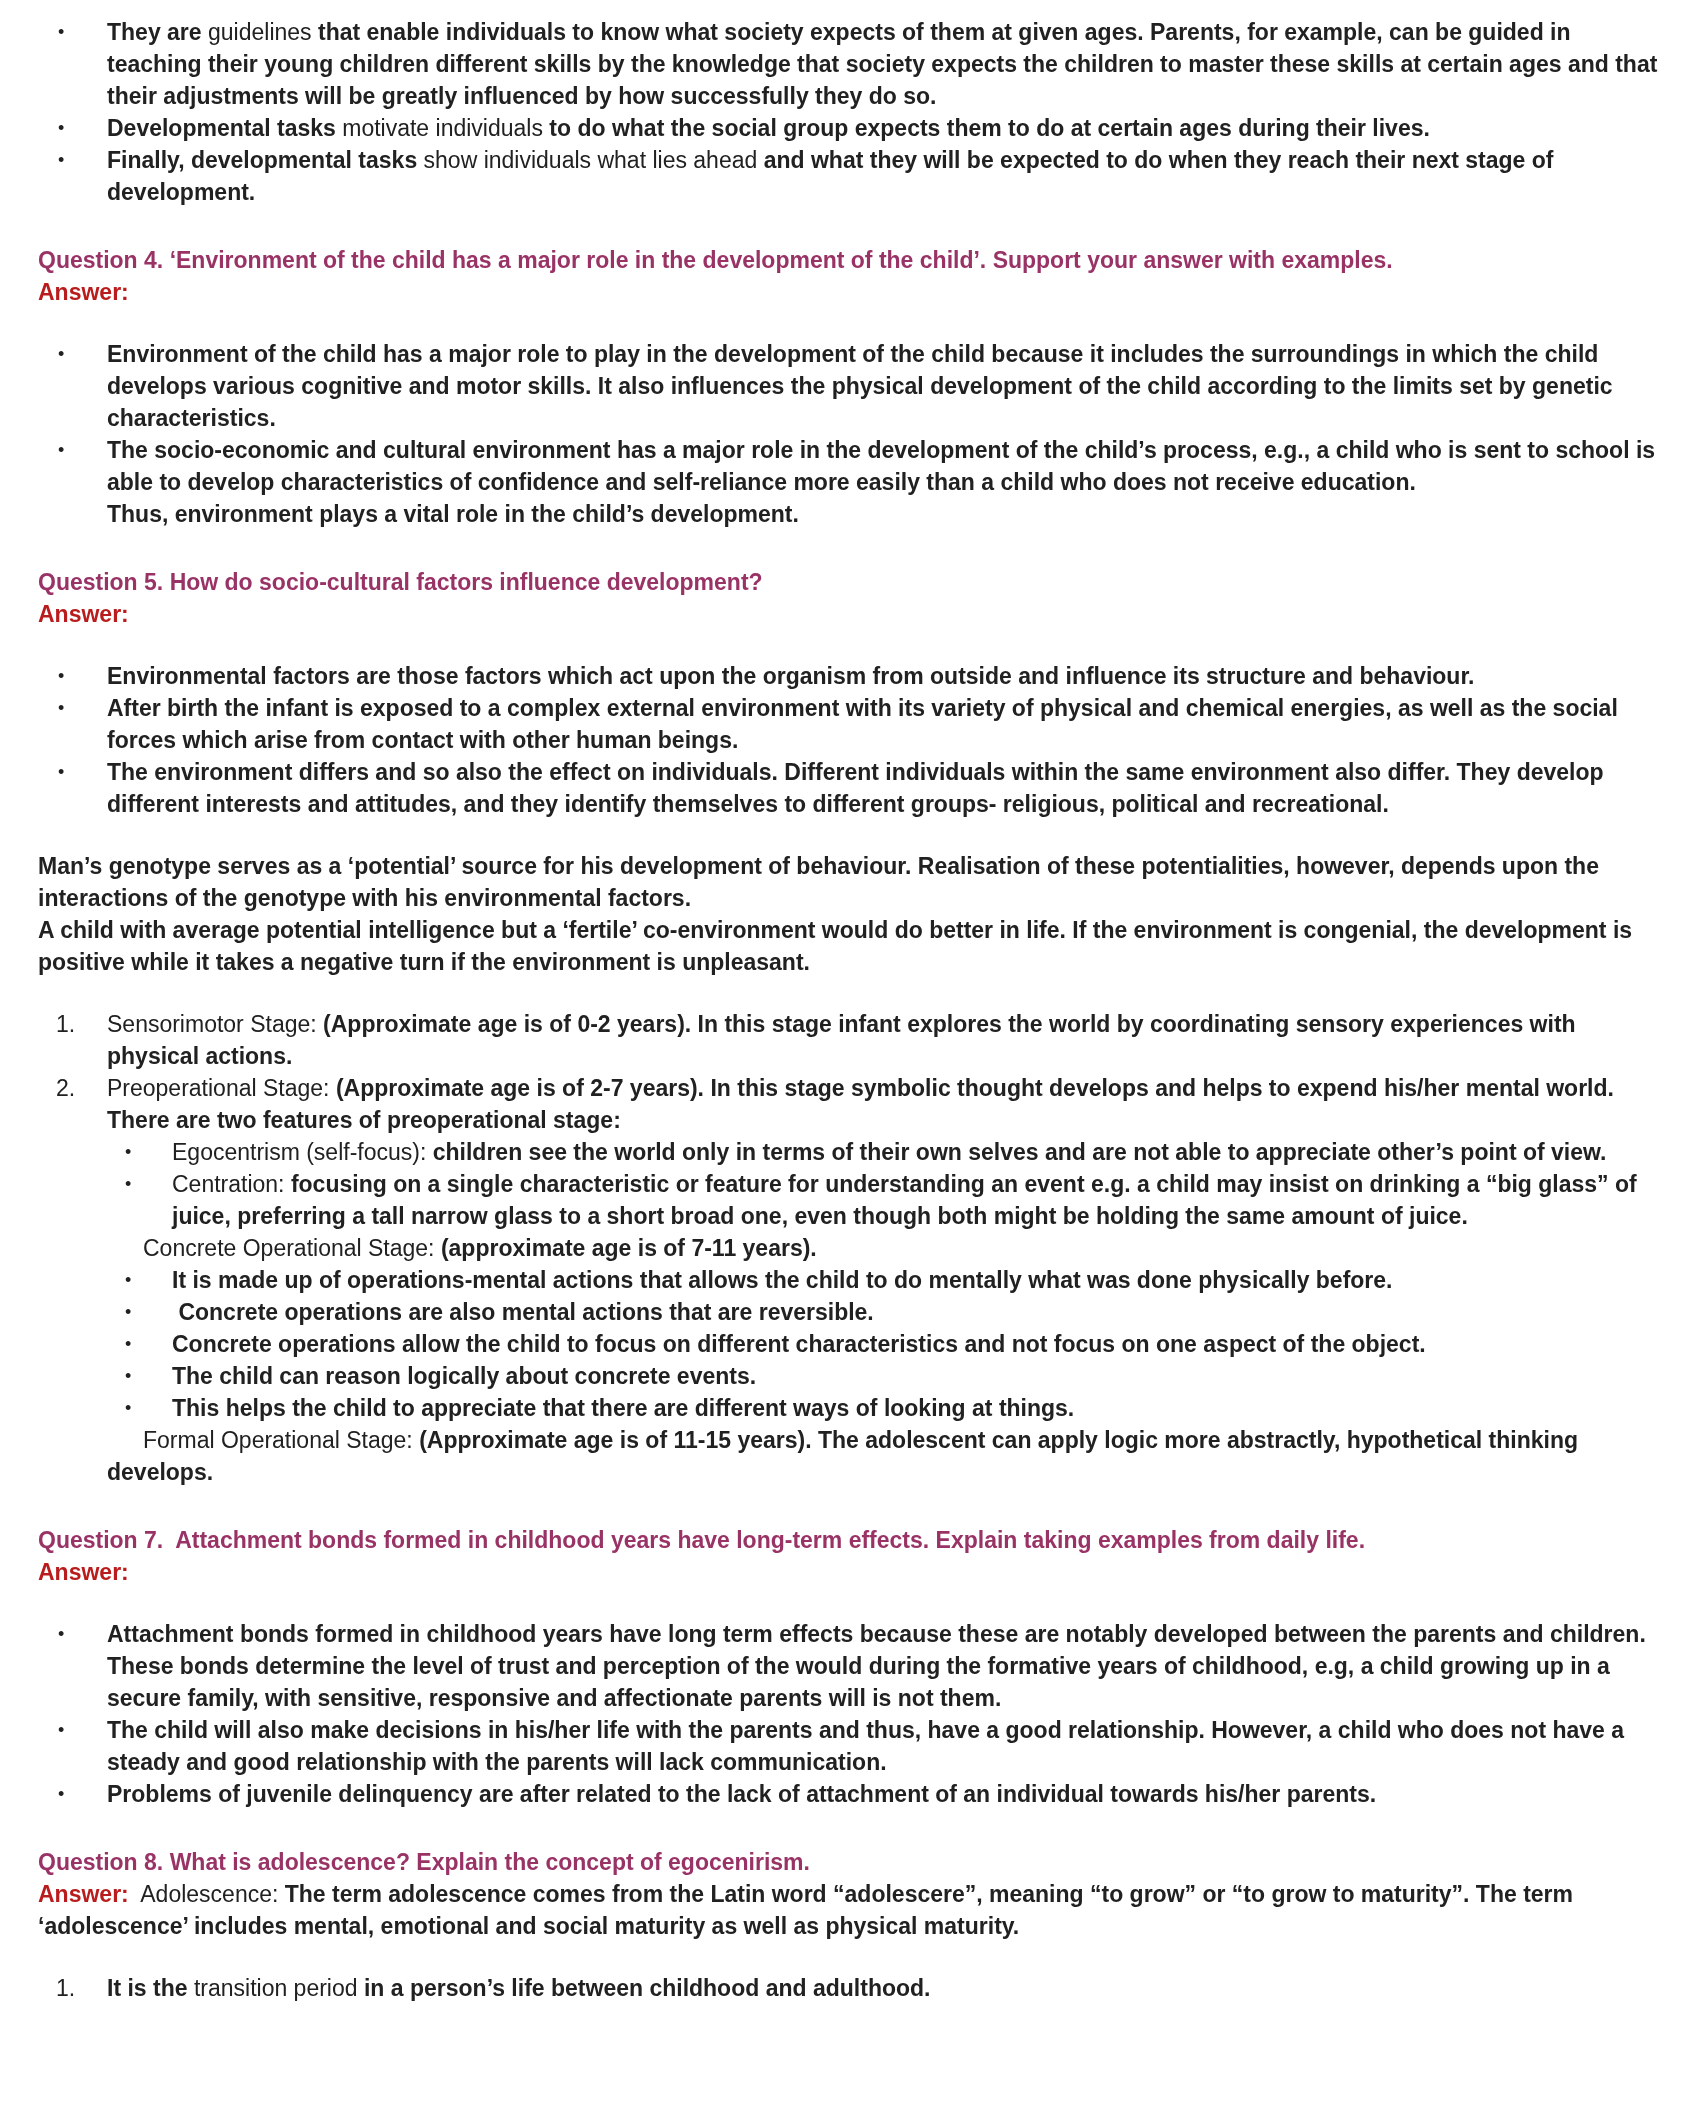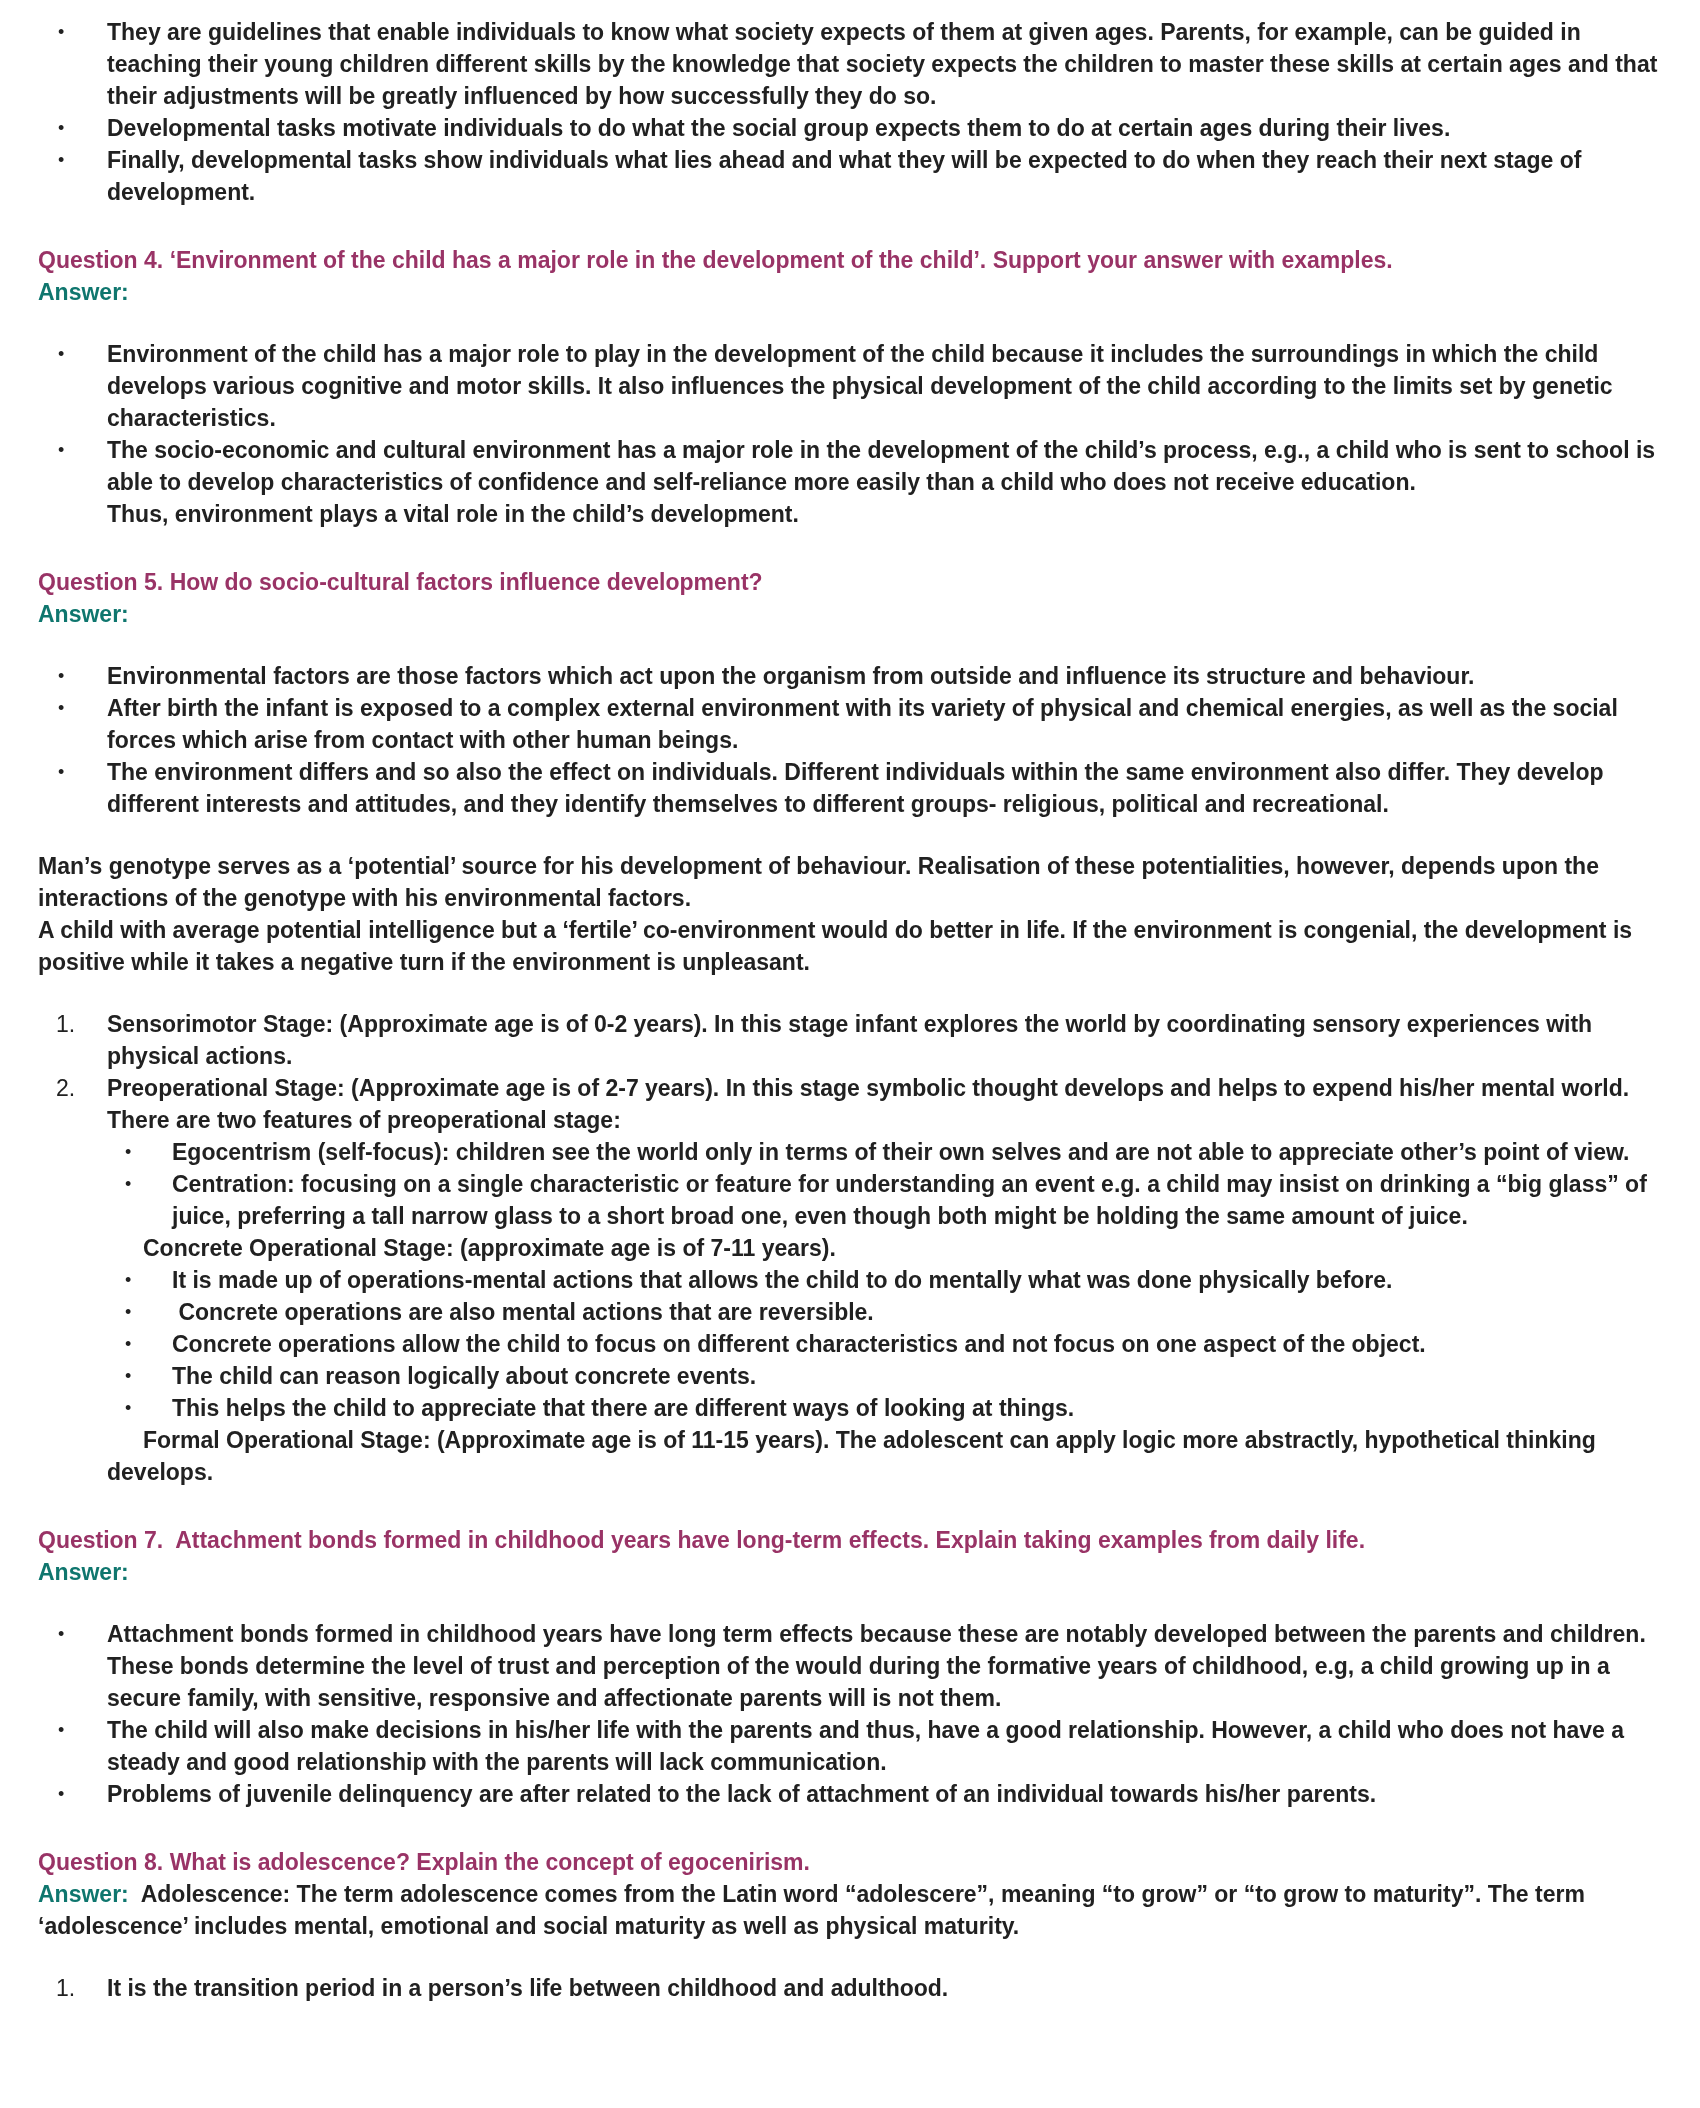--- a/index.html
+++ b/index.html
@@ -20,23 +20,23 @@
   .bullet{padding-left:69px;}
   .bullet > .marker{left:20px; font-size:0.78em;}
   .num{padding-left:69px;}
   .num > .marker{left:18px; font-size:1em;}
   .sub{padding-left:134px;}
   .sub > .marker{left:87px; font-size:0.78em;}
   .stage{padding-left:105px;}
   .stagehang{padding-left:69px; text-indent:36px;}
   .plain{padding-left:0;}
   .s-n{font-weight:bold;}
-  .s-b{font-weight:bold;}
+  .s-b{font-weight:normal;}
   .s-q{font-weight:bold; color:#993366;}
-  .s-a{font-weight:bold; color:#0f766e;}
+  .s-a{font-weight:bold; color:#b91c1c;}
 </style>
 </head>
 <body>
 
 <div class="page">
     <div class="sec ">
       <div class="row bullet"><span class="marker">•</span><span class="txt"><span class="s-n">They are </span><span class="s-b">guidelines</span><span class="s-n"> that enable individuals to know what society expects of them at given ages. Parents, for example, can be guided in teaching their young children different skills by the knowledge that society expects the children to master these skills at certain ages and that their adjustments will be greatly influenced by how successfully they do so.</span></span></div>
       <div class="row bullet"><span class="marker">•</span><span class="txt"><span class="s-n">Developmental tasks </span><span class="s-b">motivate individuals</span><span class="s-n"> to do what the social group expects them to do at certain ages during their lives.</span></span></div>
       <div class="row bullet"><span class="marker">•</span><span class="txt"><span class="s-n">Finally, developmental tasks </span><span class="s-b">show individuals what lies ahead</span><span class="s-n"> and what they will be expected to do when they reach their next stage of development.</span></span></div>
     </div>

